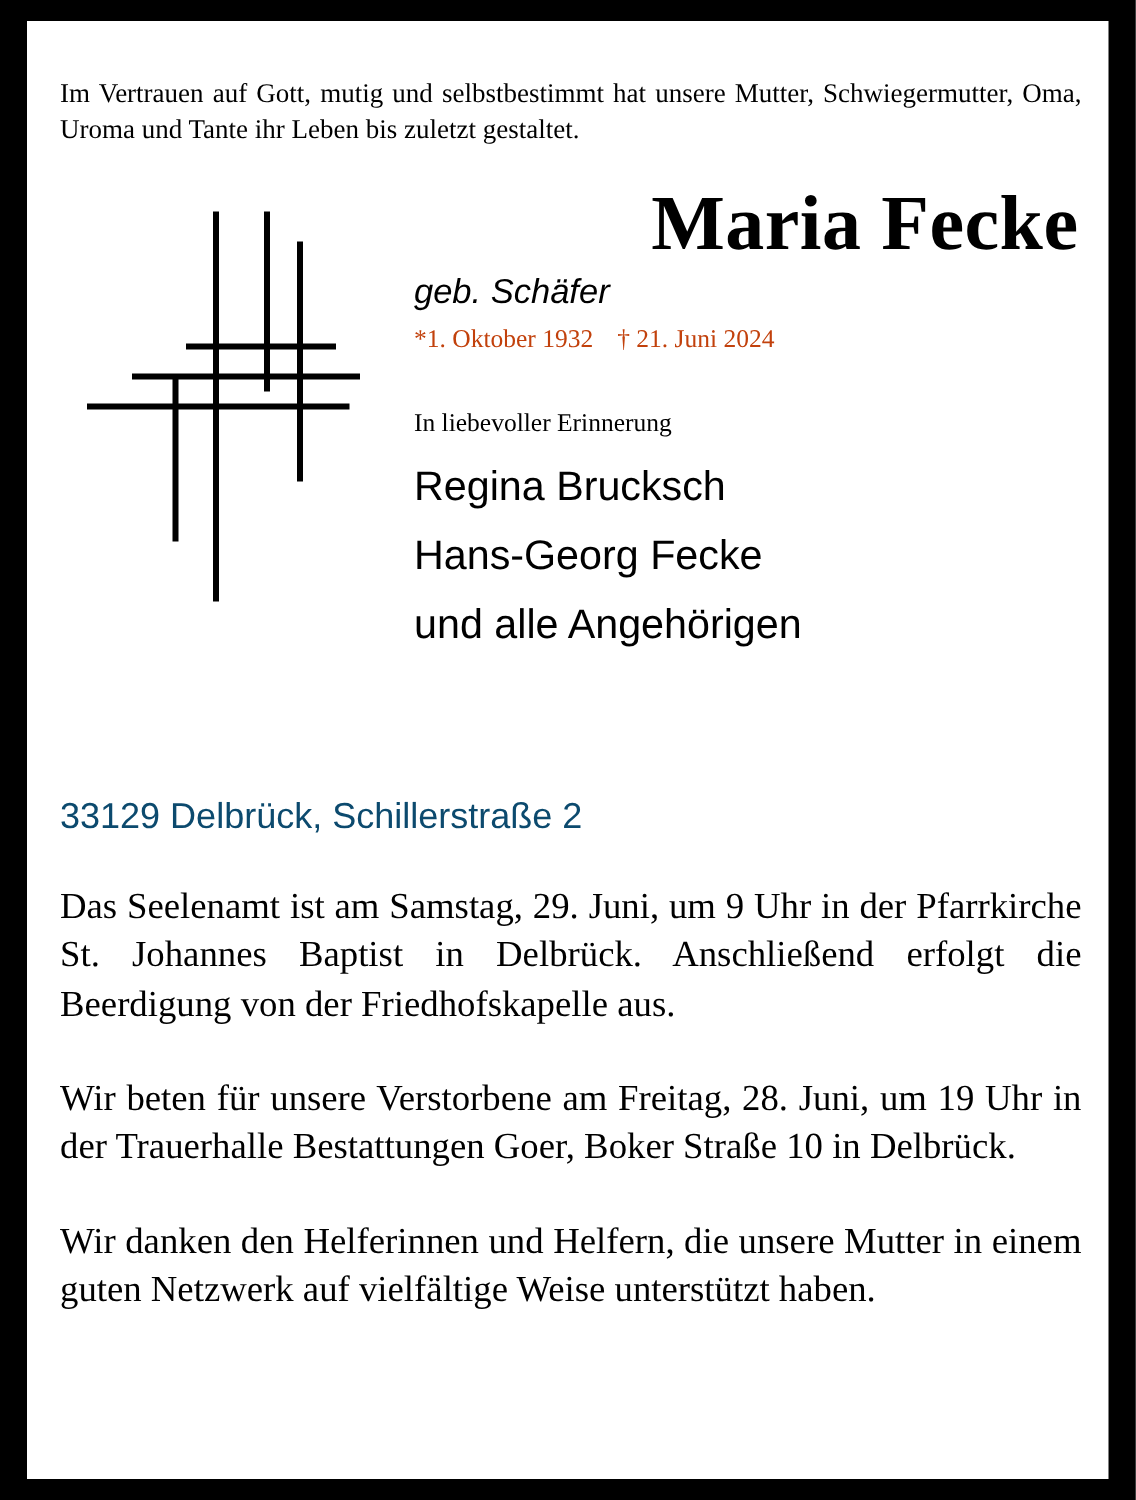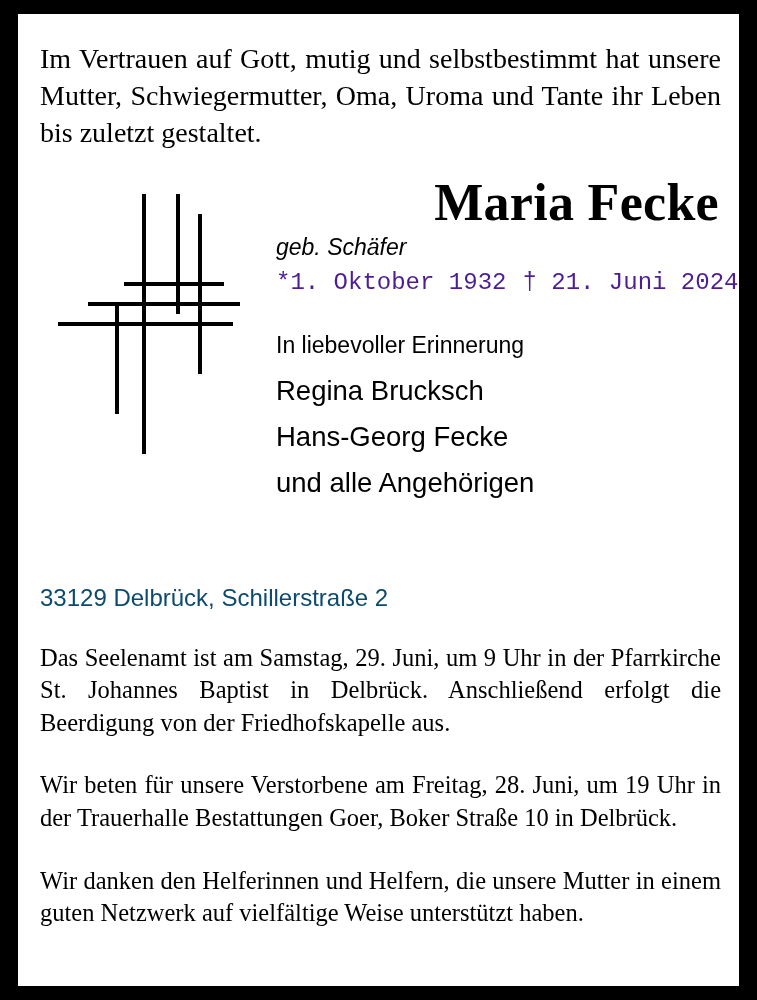--- a/index.html
+++ b/index.html
@@ -18,26 +18,26 @@
     left: 18px;
     top: 14px;
     width: 721px;
     height: 972px;
     background: #ffffff;
     box-sizing: border-box;
     padding: 26px 20px 10px 22px;
   }
   .intro {
     font-family: "Liberation Serif", serif;
-    font-size: 28px;
+    font-size: 18px;
     line-height: 1.33;
     color: #000;
     text-align: justify;
     text-justify: inter-word;
-    margin: 0 0 6px 0;
+    margin: 11px 0 6px 0;
     width: 681px;
   }
   .center-block {
     position: relative;
     min-height: 380px;
   }
   .cross {
     position: absolute;
     left: 18px;
     top: 36px;
@@ -72,30 +72,30 @@
     text-align: right;
   }
   .born-name {
     font-family: "Liberation Sans", sans-serif;
     font-size: 23px;
     color: #000;
     margin: 0 0 8px 0;
     font-style: italic;
   }
   .dates {
-    font-family: Liberation Mono, monospace;
-    font-size: 24px;
-    color: #4c1d95;
+    font-family: Liberation Serif, serif;
+    font-size: 17px;
+    color: #c2410c;
     margin: 0 0 36px 0;
     white-space: nowrap;
   }
   .dates .sep { display: inline-block; width: 16px; }
   .memory-line {
-    font-family: Liberation Sans, sans-serif;
-    font-size: 23px;
+    font-family: Liberation Serif, serif;
+    font-size: 17px;
     color: #000;
     margin: 0 0 16px 0;
   }
   .mourner {
     font-family: "Liberation Sans", sans-serif;
     font-size: 27.5px;
     color: #000;
     margin: 0 0 14px 0;
   }
   .mourner.last { margin-bottom: 16px; }

